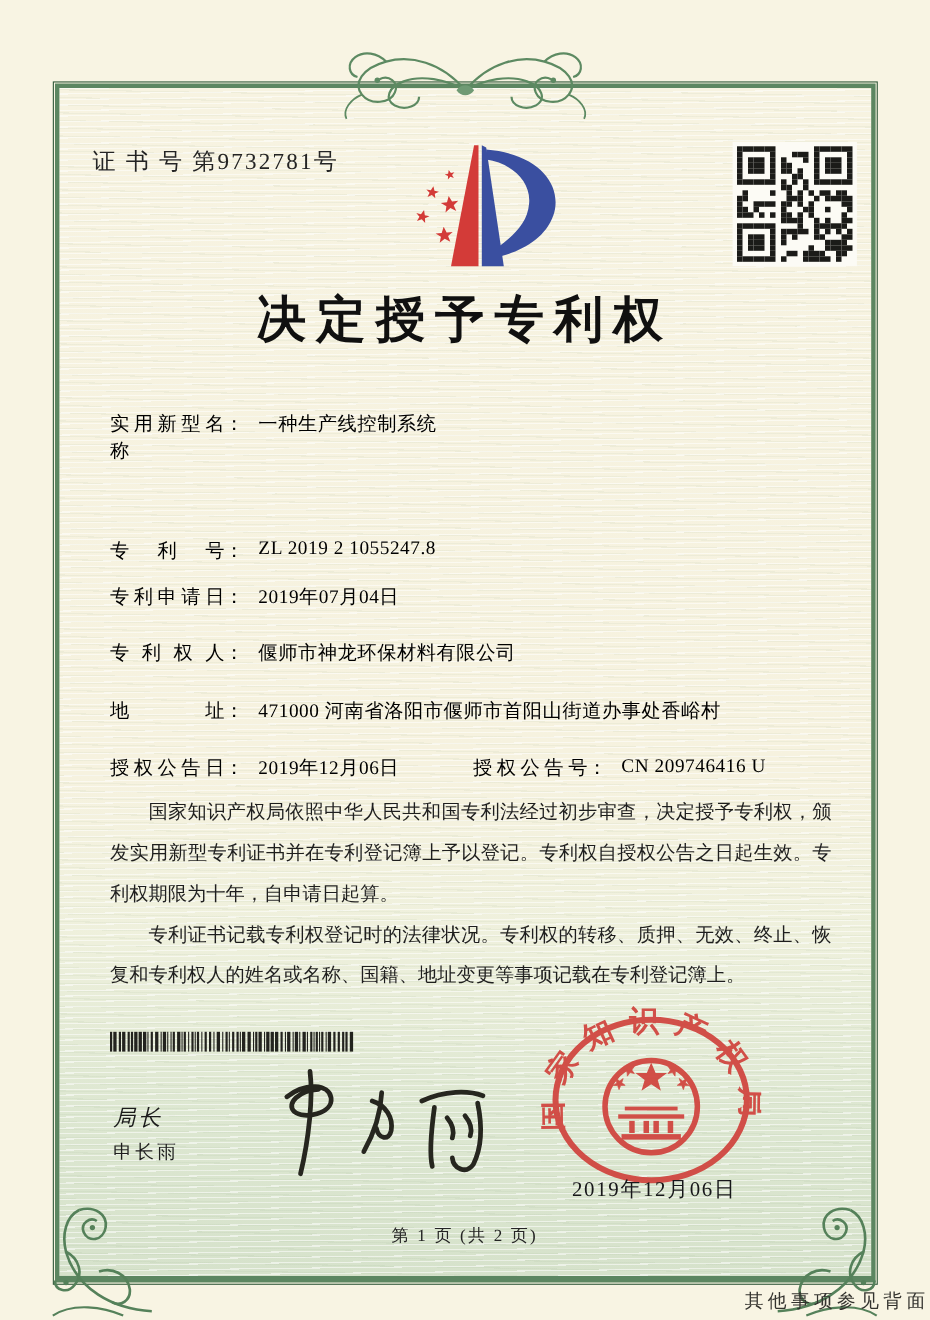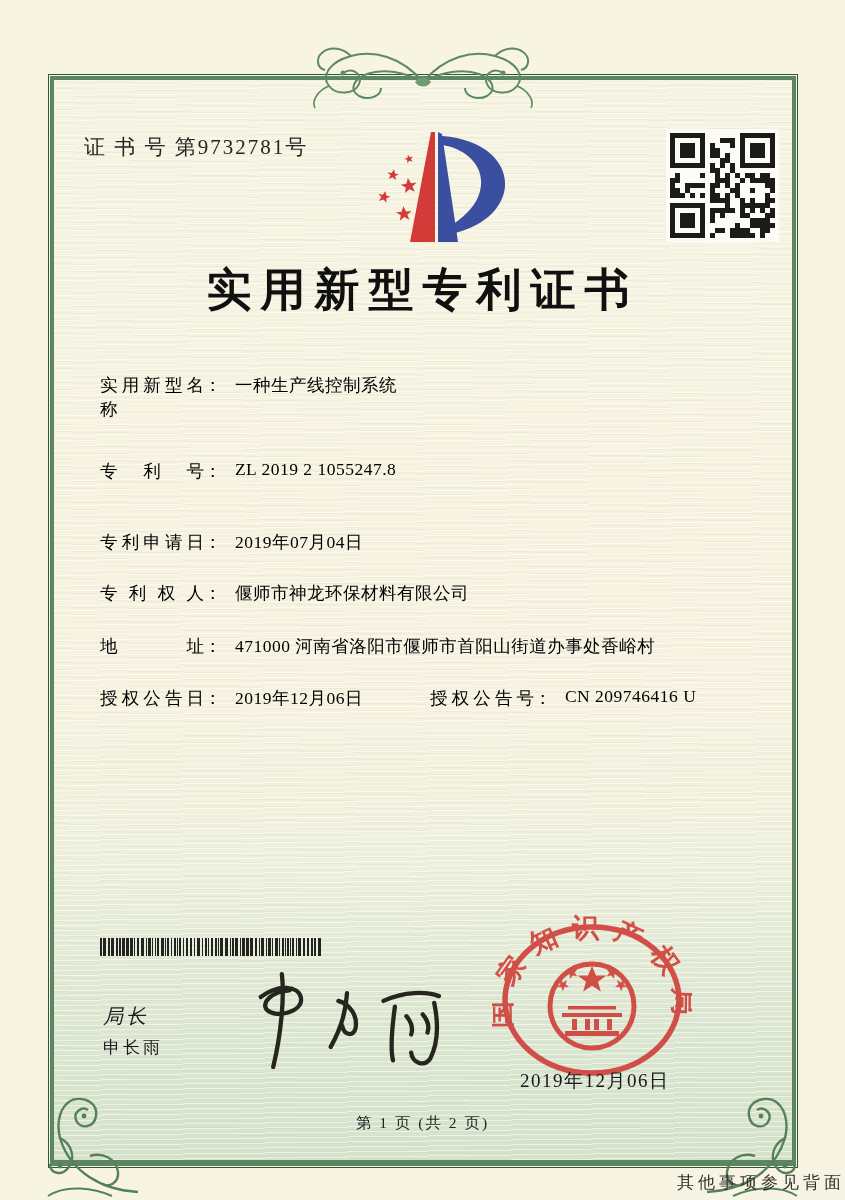--- a/index.html
+++ b/index.html
@@ -570,27 +570,27 @@
       <b class="on"></b>
       <b class="on"></b>
       <b class="on"></b>
       <b class="on"></b>
       <b></b>
       <b class="on"></b>
       <b></b>
       <b></b>
     </div>
 
-  <div class="title">实用新型专利证书</div>
+  <div class="title">决定授予专利权</div>
 
   <div class="field-row" style="top:361px">
     <span class="flabel">实用新型名称</span><span class="fcolon">：</span>
     <span class="fvalue">一种生产线控制系统</span>
   </div>
-  <div class="field-row" style="top:447px">
+  <div class="field-row" style="top:476px">
     <span class="flabel">专利号</span><span class="fcolon">：</span>
     <span class="fvalue">ZL 2019 2 1055247.8</span>
   </div>
   <div class="field-row" style="top:518px">
     <span class="flabel">专利申请日</span><span class="fcolon">：</span>
     <span class="fvalue">2019年07月04日</span>
   </div>
   <div class="field-row" style="top:569px">
     <span class="flabel">专利权人</span><span class="fcolon">：</span>
     <span class="fvalue">偃师市神龙环保材料有限公司</span>
@@ -602,20 +602,24 @@
 
   <div class="field-row" style="top:674px">
     <span class="flabel">授权公告日</span><span class="fcolon">：</span>
     <span class="fvalue">2019年12月06日</span>
     <span class="grant-right">
       <span class="flabel">授权公告号</span><span class="fcolon">：</span>
       <span class="fvalue">CN 209746416 U</span>
     </span>
   </div>
 
+  <div class="paragraphs">
+    <p>国家知识产权局依照中华人民共和国专利法经过初步审查，决定授予专利权，颁发实用新型专利证书并在专利登记簿上予以登记。专利权自授权公告之日起生效。专利权期限为十年，自申请日起算。</p>
+    <p>专利证书记载专利权登记时的法律状况。专利权的转移、质押、无效、终止、恢复和专利权人的姓名或名称、国籍、地址变更等事项记载在专利登记簿上。</p>
+  </div>
 
   <div class="barcode">
       <i style="width: 2px; margin-right: 1px;"></i>
       <i style="width: 3px; margin-right: 2px;"></i>
       <i style="width: 2px; margin-right: 1px;"></i>
       <i style="width: 3px; margin-right: 2px;"></i>
       <i style="width: 2px; margin-right: 1px;"></i>
       <i style="width: 2px; margin-right: 1px;"></i>
       <i style="width: 3px; margin-right: 1px;"></i>
       <i style="width: 3px; margin-right: 1px;"></i>

